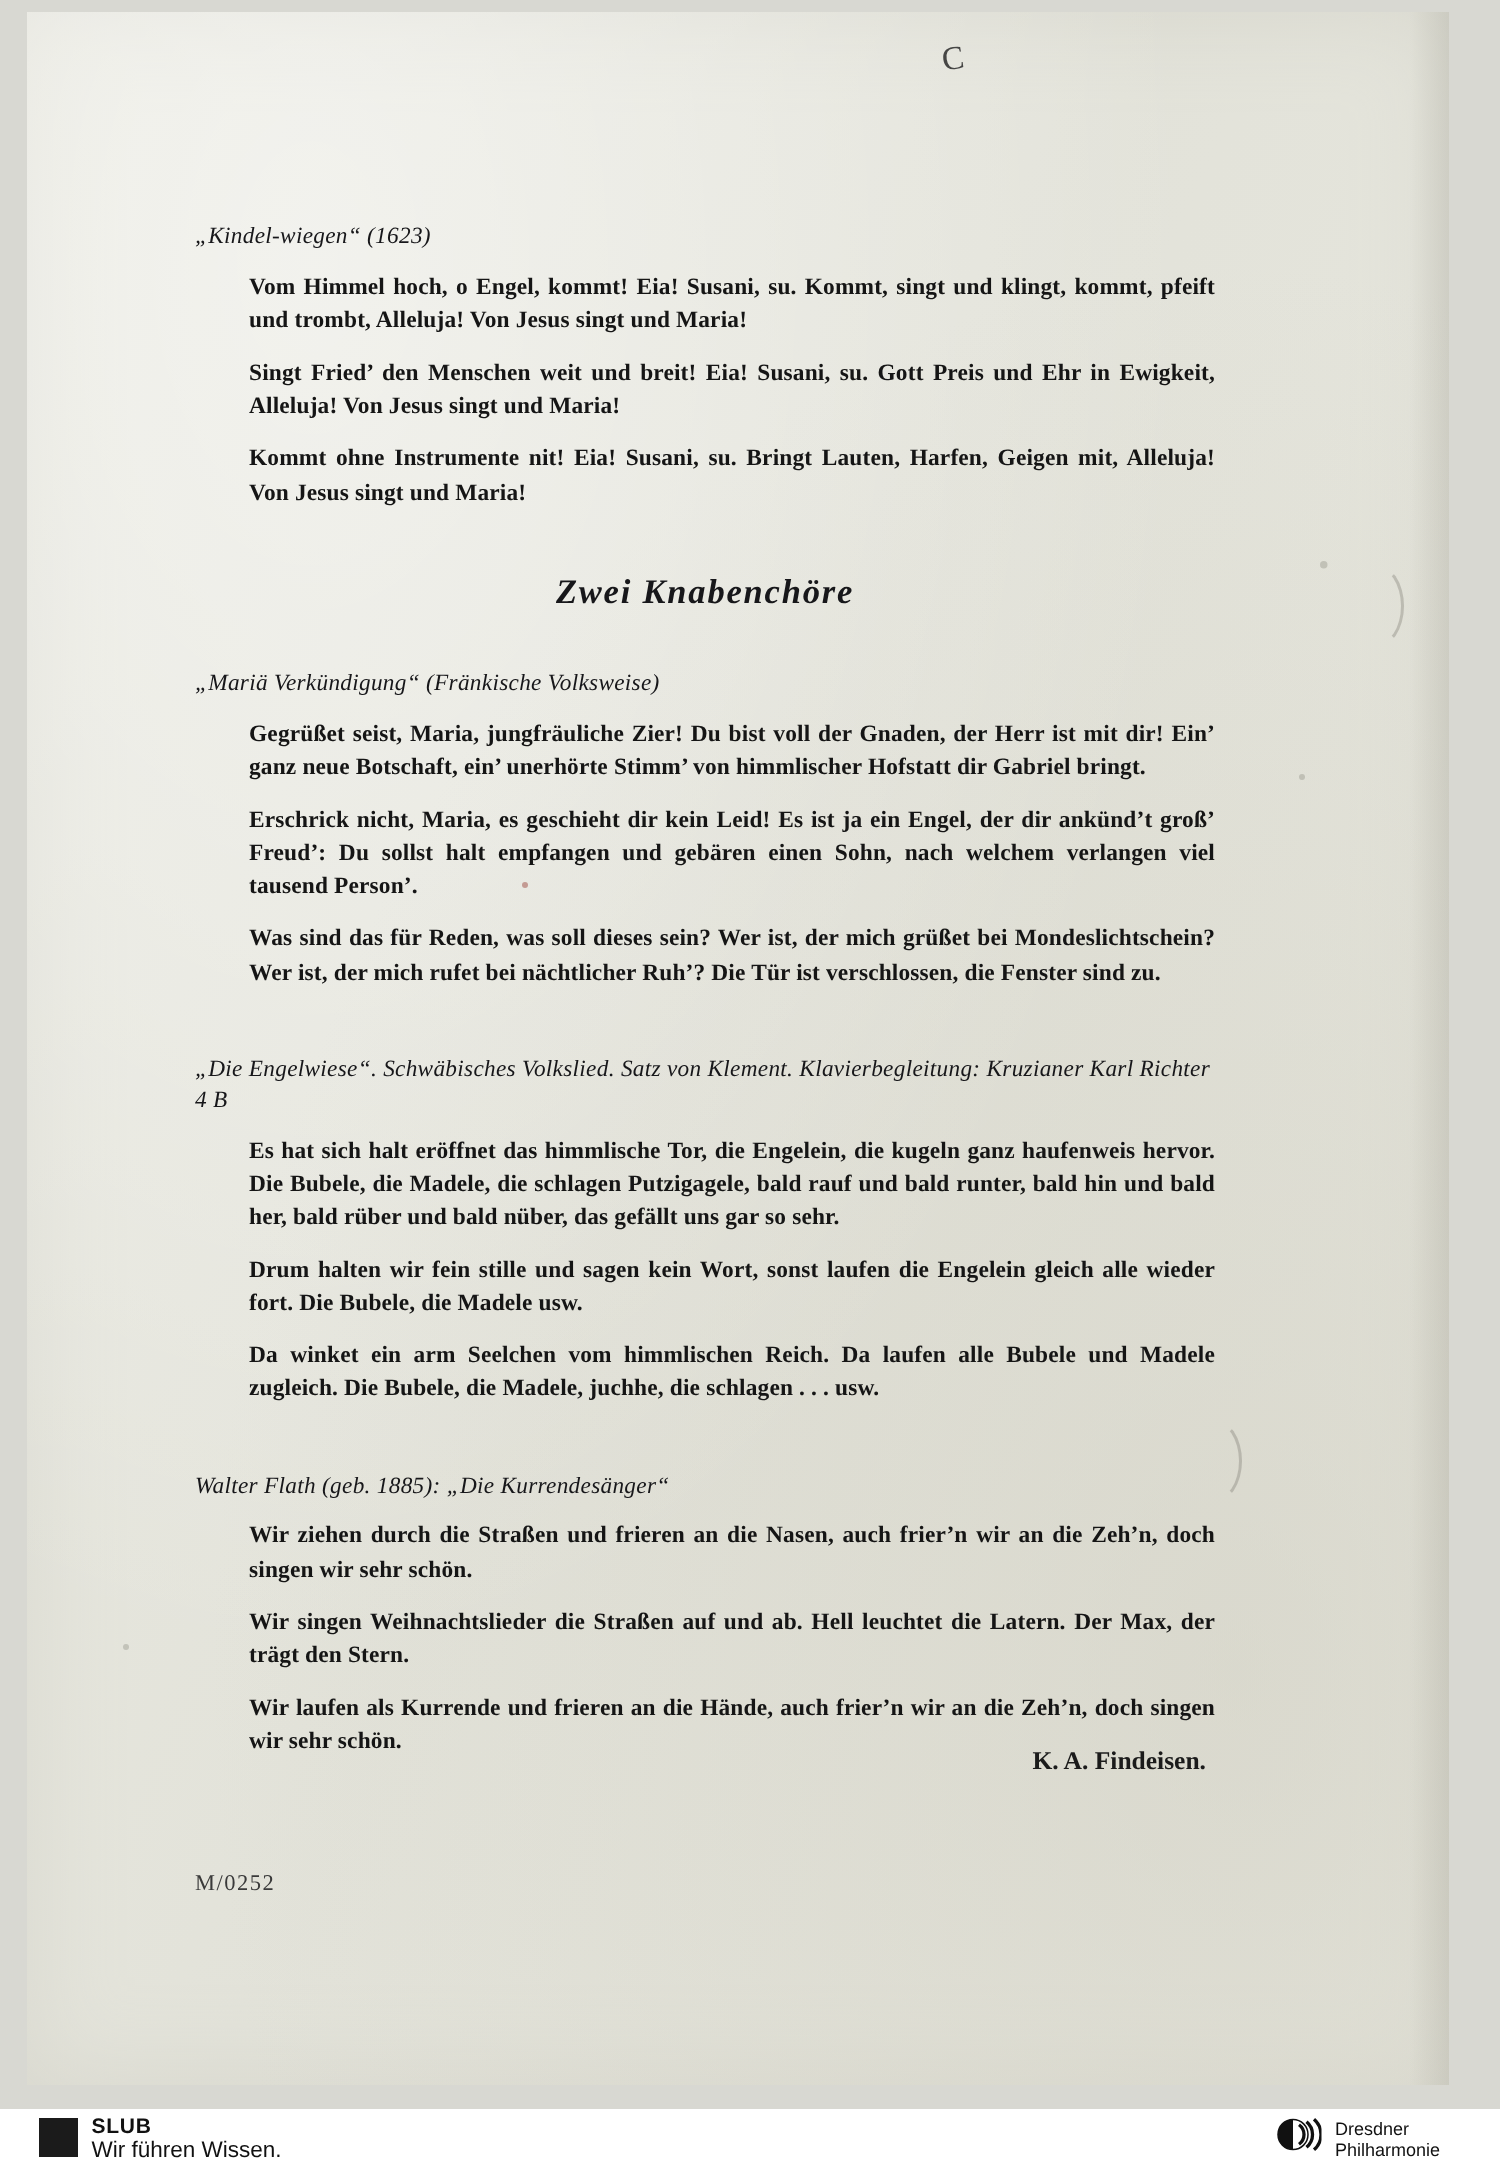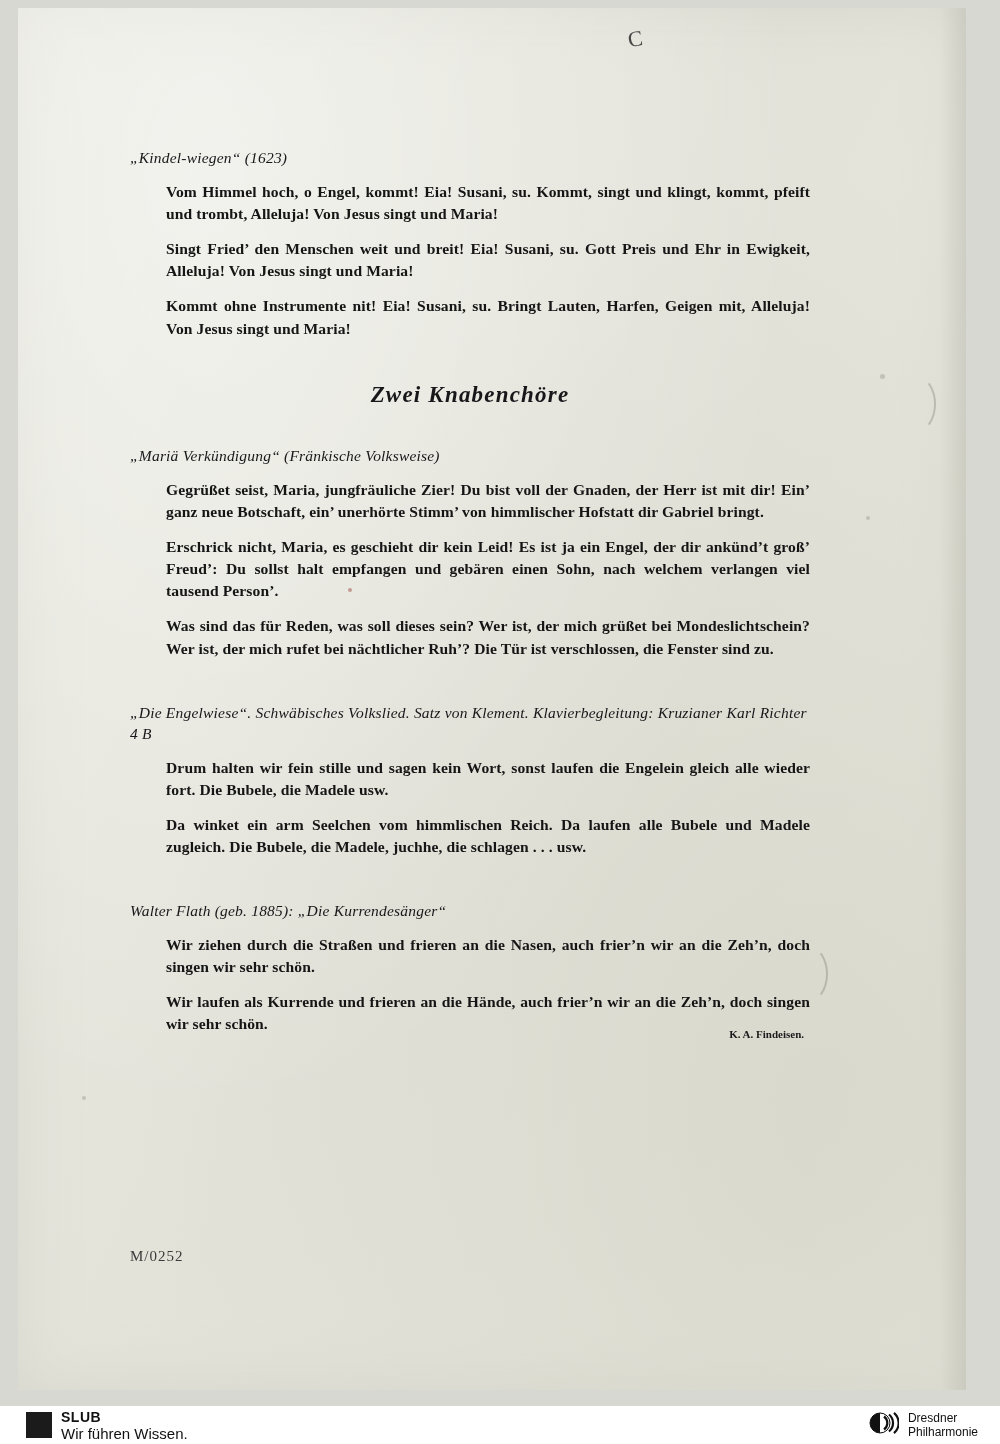--- a/index.html
+++ b/index.html
@@ -103,21 +103,21 @@
     letter-spacing: 1.2px;
     margin: 42px 0 38px 0;
     color: #17171a;
   }
 
   .spacer-lg { height: 30px; }
 
   .signature {
     text-align: right;
     font-weight: 600;
-    font-size: 11px;
+    font-size: 17px;
     padding-right: 6px;
     margin-top: -21px;
   }
 
   .shelfmark {
     position: absolute;
     left: 112px;
     top: 1240px;
     font-size: 15px;
     letter-spacing: 1px;
@@ -177,22 +177,22 @@
   }
   .slub-tag {
     font-family: Liberation Sans, sans-serif;
     font-size: 15px;
     color: #111;
     display: block;
     margin-top: 2px;
   }
   .brand-right {
     display: flex;
-    align-items: center;
-    padding-right: 22px;
+    align-items: flex-end;
+    padding-right: 40px;
   }
   .dp-mark { margin-right: 9px; }
   .dp-text {
     font-family: "Liberation Sans", sans-serif;
     font-size: 12px;
     color: #111;
     line-height: 1.18;
   }
   .dp-text span { display: block; }
 </style>
@@ -222,27 +222,29 @@
       <h2 class="section-heading">Zwei Knabenchöre</h2>
 
       <p class="song-title">„Mariä Verkündigung“ (Fränkische Volksweise)</p>
       <p class="verse">Gegrüßet seist, Maria, jungfräuliche Zier! Du bist voll der Gnaden, der Herr ist mit dir! Ein’ ganz neue Botschaft, ein’ unerhörte Stimm’ von himmlischer Hofstatt dir Gabriel bringt.</p>
       <p class="verse">Erschrick nicht, Maria, es geschieht dir kein Leid! Es ist ja ein Engel, der dir ankünd’t groß’ Freud’: Du sollst halt empfangen und gebären einen Sohn, nach welchem verlangen viel tausend Person’.</p>
       <p class="verse">Was sind das für Reden, was soll dieses sein? Wer ist, der mich grüßet bei Mondeslichtschein? Wer ist, der mich rufet bei nächtlicher Ruh’? Die Tür ist verschlossen, die Fenster sind zu.</p>
 
       <div class="spacer-lg"></div>
 
       <p class="song-title">„Die Engelwiese“. Schwäbisches Volkslied. Satz von Klement. Klavierbegleitung: Kruzianer Karl Richter 4 B</p>
+      <p class="verse">Es hat sich halt eröffnet das himmlische Tor, die Engelein, die kugeln ganz haufenweis hervor. Die Bubele, die Madele, die schlagen Putzigagele, bald rauf und bald runter, bald hin und bald her, bald rüber und bald nüber, das gefällt uns gar so sehr.</p>
       <p class="verse">Drum halten wir fein stille und sagen kein Wort, sonst laufen die Engelein gleich alle wieder fort. Die Bubele, die Madele usw.</p>
       <p class="verse">Da winket ein arm Seelchen vom himmlischen Reich. Da laufen alle Bubele und Madele zugleich. Die Bubele, die Madele, juchhe, die schlagen . . . usw.</p>
 
       <div class="spacer-lg"></div>
 
       <p class="song-title">Walter Flath (geb. 1885): „Die Kurrendesänger“</p>
       <p class="verse">Wir ziehen durch die Straßen und frieren an die Nasen, auch frier’n wir an die Zeh’n, doch singen wir sehr schön.</p>
+      <p class="verse">Wir singen Weihnachtslieder die Straßen auf und ab. Hell leuchtet die Latern. Der Max, der trägt den Stern.</p>
       <p class="verse">Wir laufen als Kurrende und frieren an die Hände, auch frier’n wir an die Zeh’n, doch singen wir sehr schön.</p>
       <p class="signature">K. A. Findeisen.</p>
 
     </div>
 
     <div class="shelfmark">M/0252</div>
 
   </div>
 </div>
 

